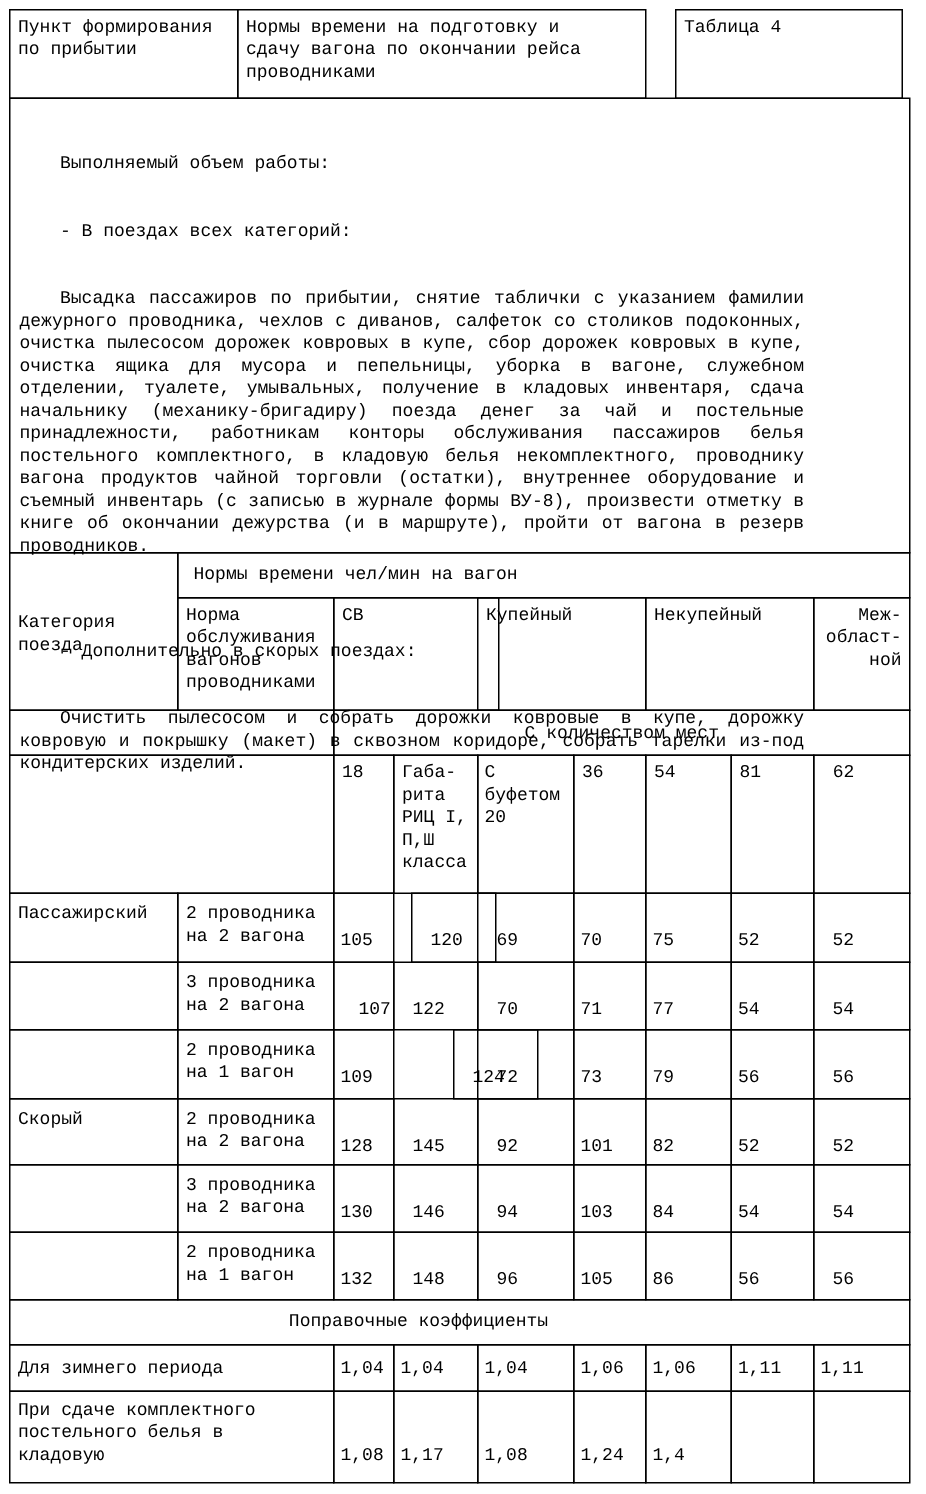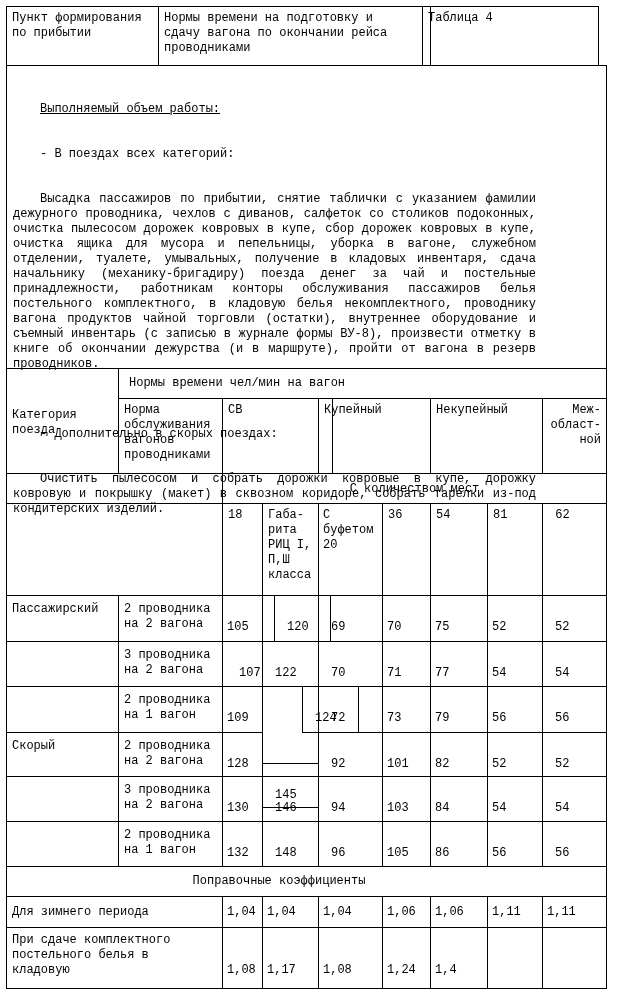--- a/index.html
+++ b/index.html
@@ -11,24 +11,24 @@
   .num { padding-top: 24px; }
 </style>
 </head>
 <body>
 
 <div class="cell" style="left:6px;top:6px;width:153px;height:60px;">Пункт формирования
 по прибытии</div>
 <div class="cell" style="left:158px;top:6px;width:273px;height:60px;">Нормы времени на подготовку и
 сдачу вагона по окончании рейса
 проводниками</div>
-<div class="cell" style="left:422px;top:6px;width:177px;height:60px;">Таблица 4</div>
+<div class="cell" style="left:450px;top:6px;width:152px;height:60px;">Таблица 4</div>
 
 <div class="cell body-text" style="left:6px;top:65px;width:601px;height:304px;padding:6px 70px 4px 6px;">
-  <p style="text-indent:27px;text-decoration:underline;">Выполняемый объем работы:</p>
+  <p style="text-indent:27px;">Выполняемый объем работы:</p>
   <p style="text-indent:27px;">- В поездах всех категорий:</p>
   <p style="text-indent:27px;">Высадка пассажиров по прибытии, снятие таблички с указанием фамилии дежурного проводника, чехлов с диванов, салфеток со столиков подоконных, очистка пылесосом дорожек ковровых в купе, сбор дорожек ковровых в купе, очистка ящика для мусора и пепельницы, уборка в вагоне, служебном отделении, туалете, умывальных, получение в кладовых инвентаря, сдача начальнику (механику-бригадиру) поезда денег за чай и постельные принадлежности, работникам конторы обслуживания пассажиров белья постельного комплектного, в кладовую белья некомплектного, проводнику вагона продуктов чайной торговли (остатки), внутреннее оборудование и съемный инвентарь (с записью в журнале формы ВУ-8), произвести отметку в книге об окончании дежурства (и в маршруте), пройти от вагона в резерв проводников.</p>
   <p style="text-indent:27px;margin-top:25px;">- Дополнительно в скорых поездах:</p>
   <p style="text-indent:27px;">Очистить пылесосом и собрать дорожки ковровые в купе, дорожку ковровую и покрышку (макет) в сквозном коридоре, собрать тарелки из-под кондитерских изделий.</p>
 </div>
 
 <div class="cell" style="left:6px;top:368px;width:113px;height:106px;padding-top:39px;">Категория
 поезда</div>
 <div class="cell" style="left:118px;top:368px;width:489px;height:31px;padding-top:7px;padding-left:10px;">Нормы времени чел/мин на вагон</div>
 <div class="cell" style="left:118px;top:398px;width:105px;height:76px;">Норма
@@ -95,21 +95,21 @@
       <div class="cell num" style="left:382px;top:686px;width:49px;height:47px;padding-left:4px;">73</div>
       <div class="cell num" style="left:430px;top:686px;width:58px;height:47px;padding-left:4px;">79</div>
       <div class="cell num" style="left:487px;top:686px;width:56px;height:47px;padding-left:4px;">56</div>
       <div class="cell num" style="left:542px;top:686px;width:65px;height:47px;padding-left:12px;">56</div>
     </div>
     <div>
       <div class="cell" style="left:6px;top:732px;width:113px;height:45px;padding-top:6px;">Скорый</div>
       <div class="cell" style="left:118px;top:732px;width:105px;height:45px;padding-top:6px;">2 проводника
 на 2 вагона</div>
       <div class="cell num" style="left:222px;top:732px;width:41px;height:45px;padding-left:4px;">128</div>
-      <div class="cell num" style="left:262px;top:732px;width:57px;height:45px;padding-left:12px;margin-top:31px;">145</div>
+      <div class="cell num" style="left:262px;top:732px;width:57px;height:45px;padding-left:12px;">145</div>
       <div class="cell num" style="left:318px;top:732px;width:65px;height:45px;padding-left:12px;">92</div>
       <div class="cell num" style="left:382px;top:732px;width:49px;height:45px;padding-left:4px;">101</div>
       <div class="cell num" style="left:430px;top:732px;width:58px;height:45px;padding-left:4px;">82</div>
       <div class="cell num" style="left:487px;top:732px;width:56px;height:45px;padding-left:4px;">52</div>
       <div class="cell num" style="left:542px;top:732px;width:65px;height:45px;padding-left:12px;">52</div>
     </div>
     <div>
       <div class="cell" style="left:6px;top:776px;width:113px;height:46px;padding-top:6px;"></div>
       <div class="cell" style="left:118px;top:776px;width:105px;height:46px;padding-top:6px;">3 проводника
 на 2 вагона</div>

